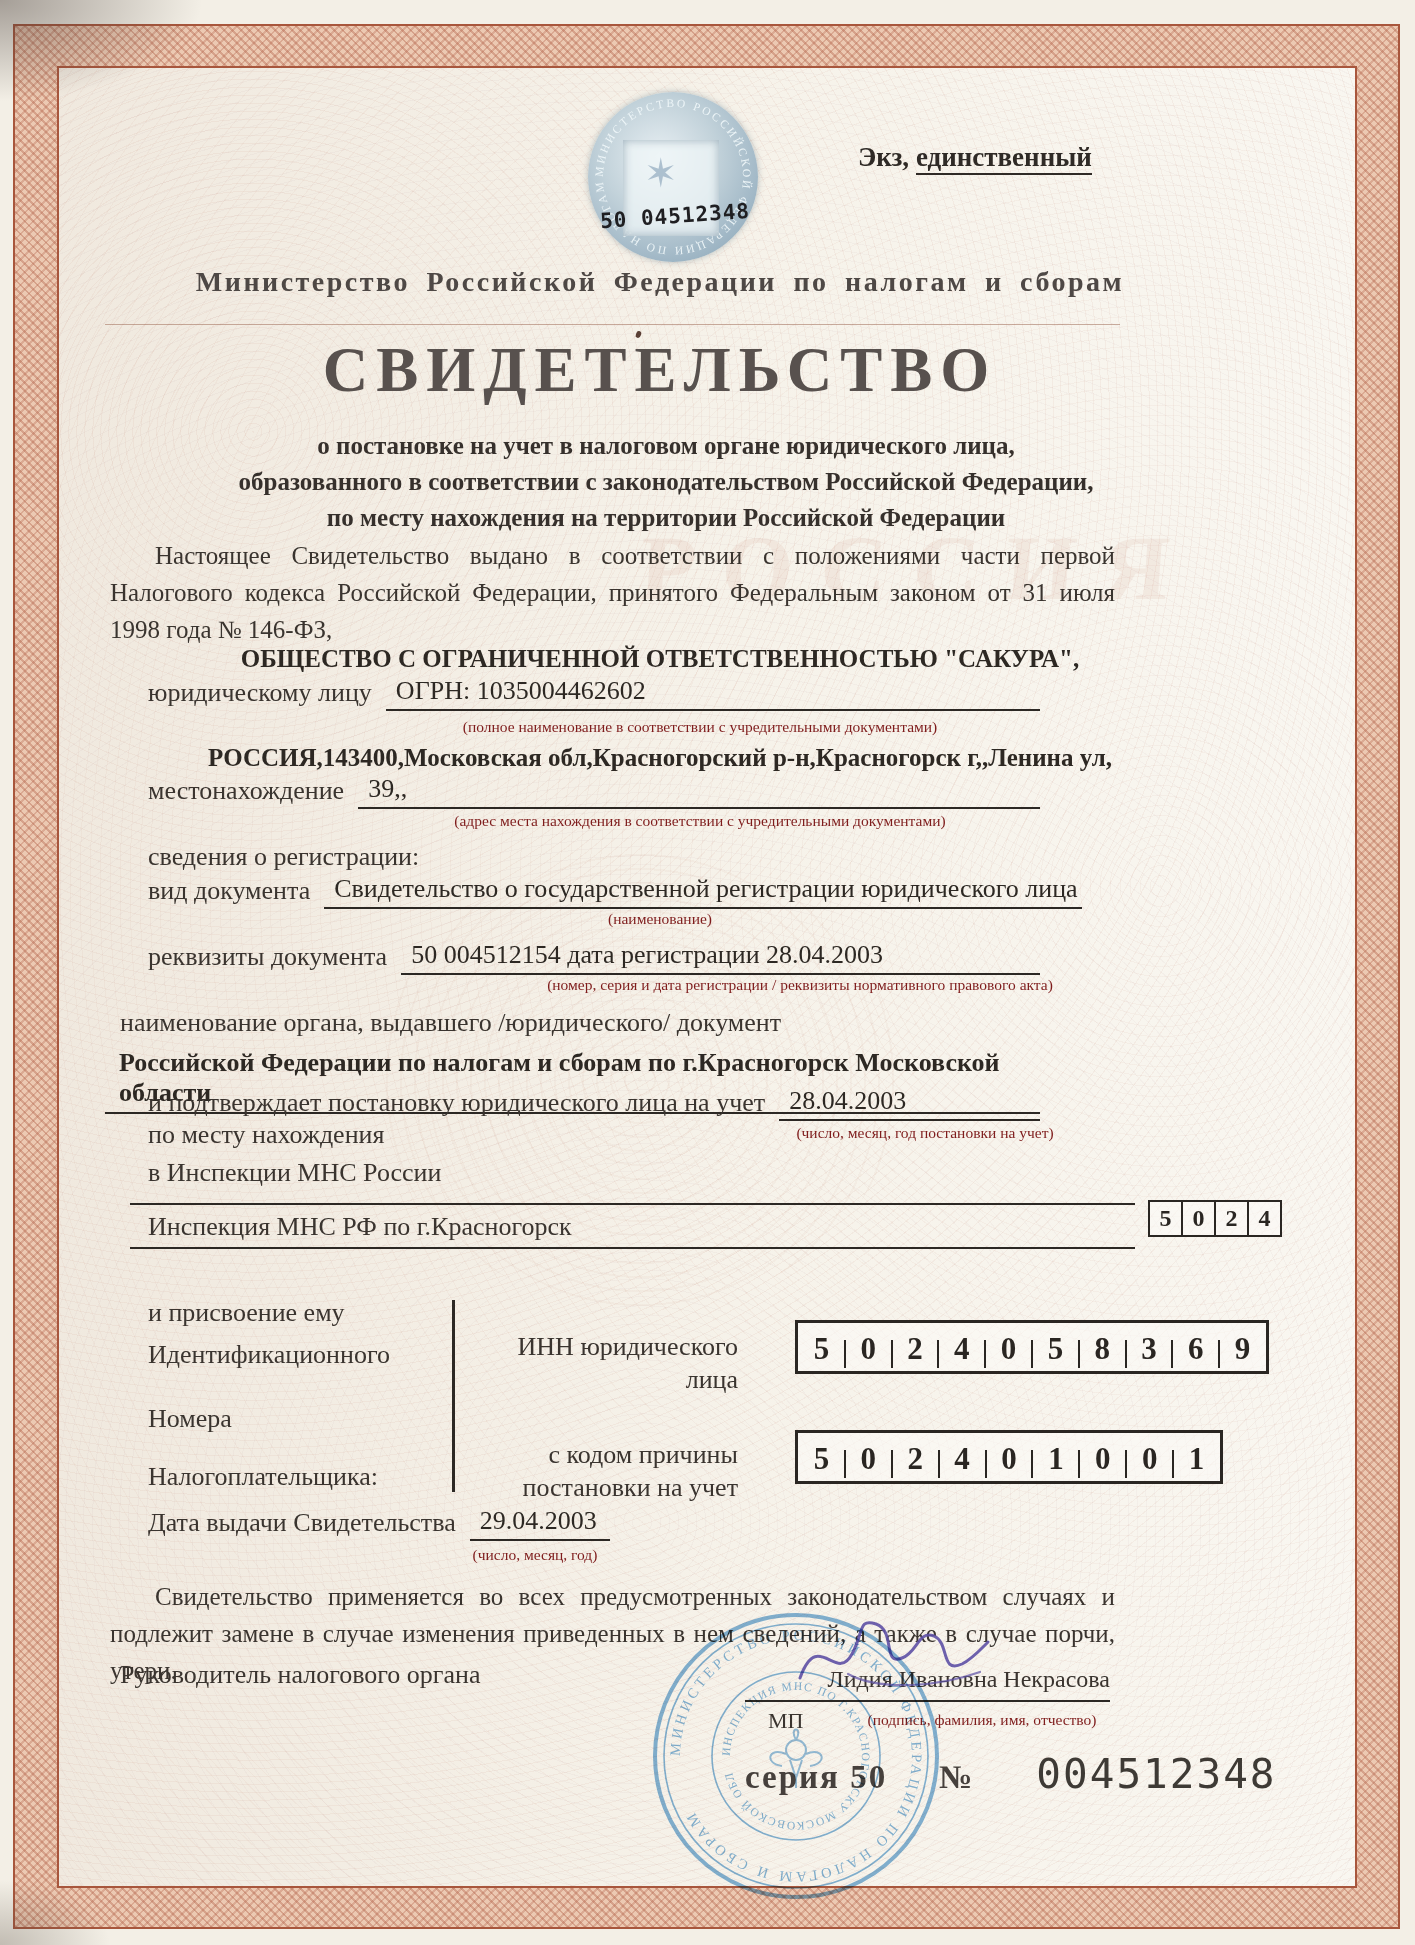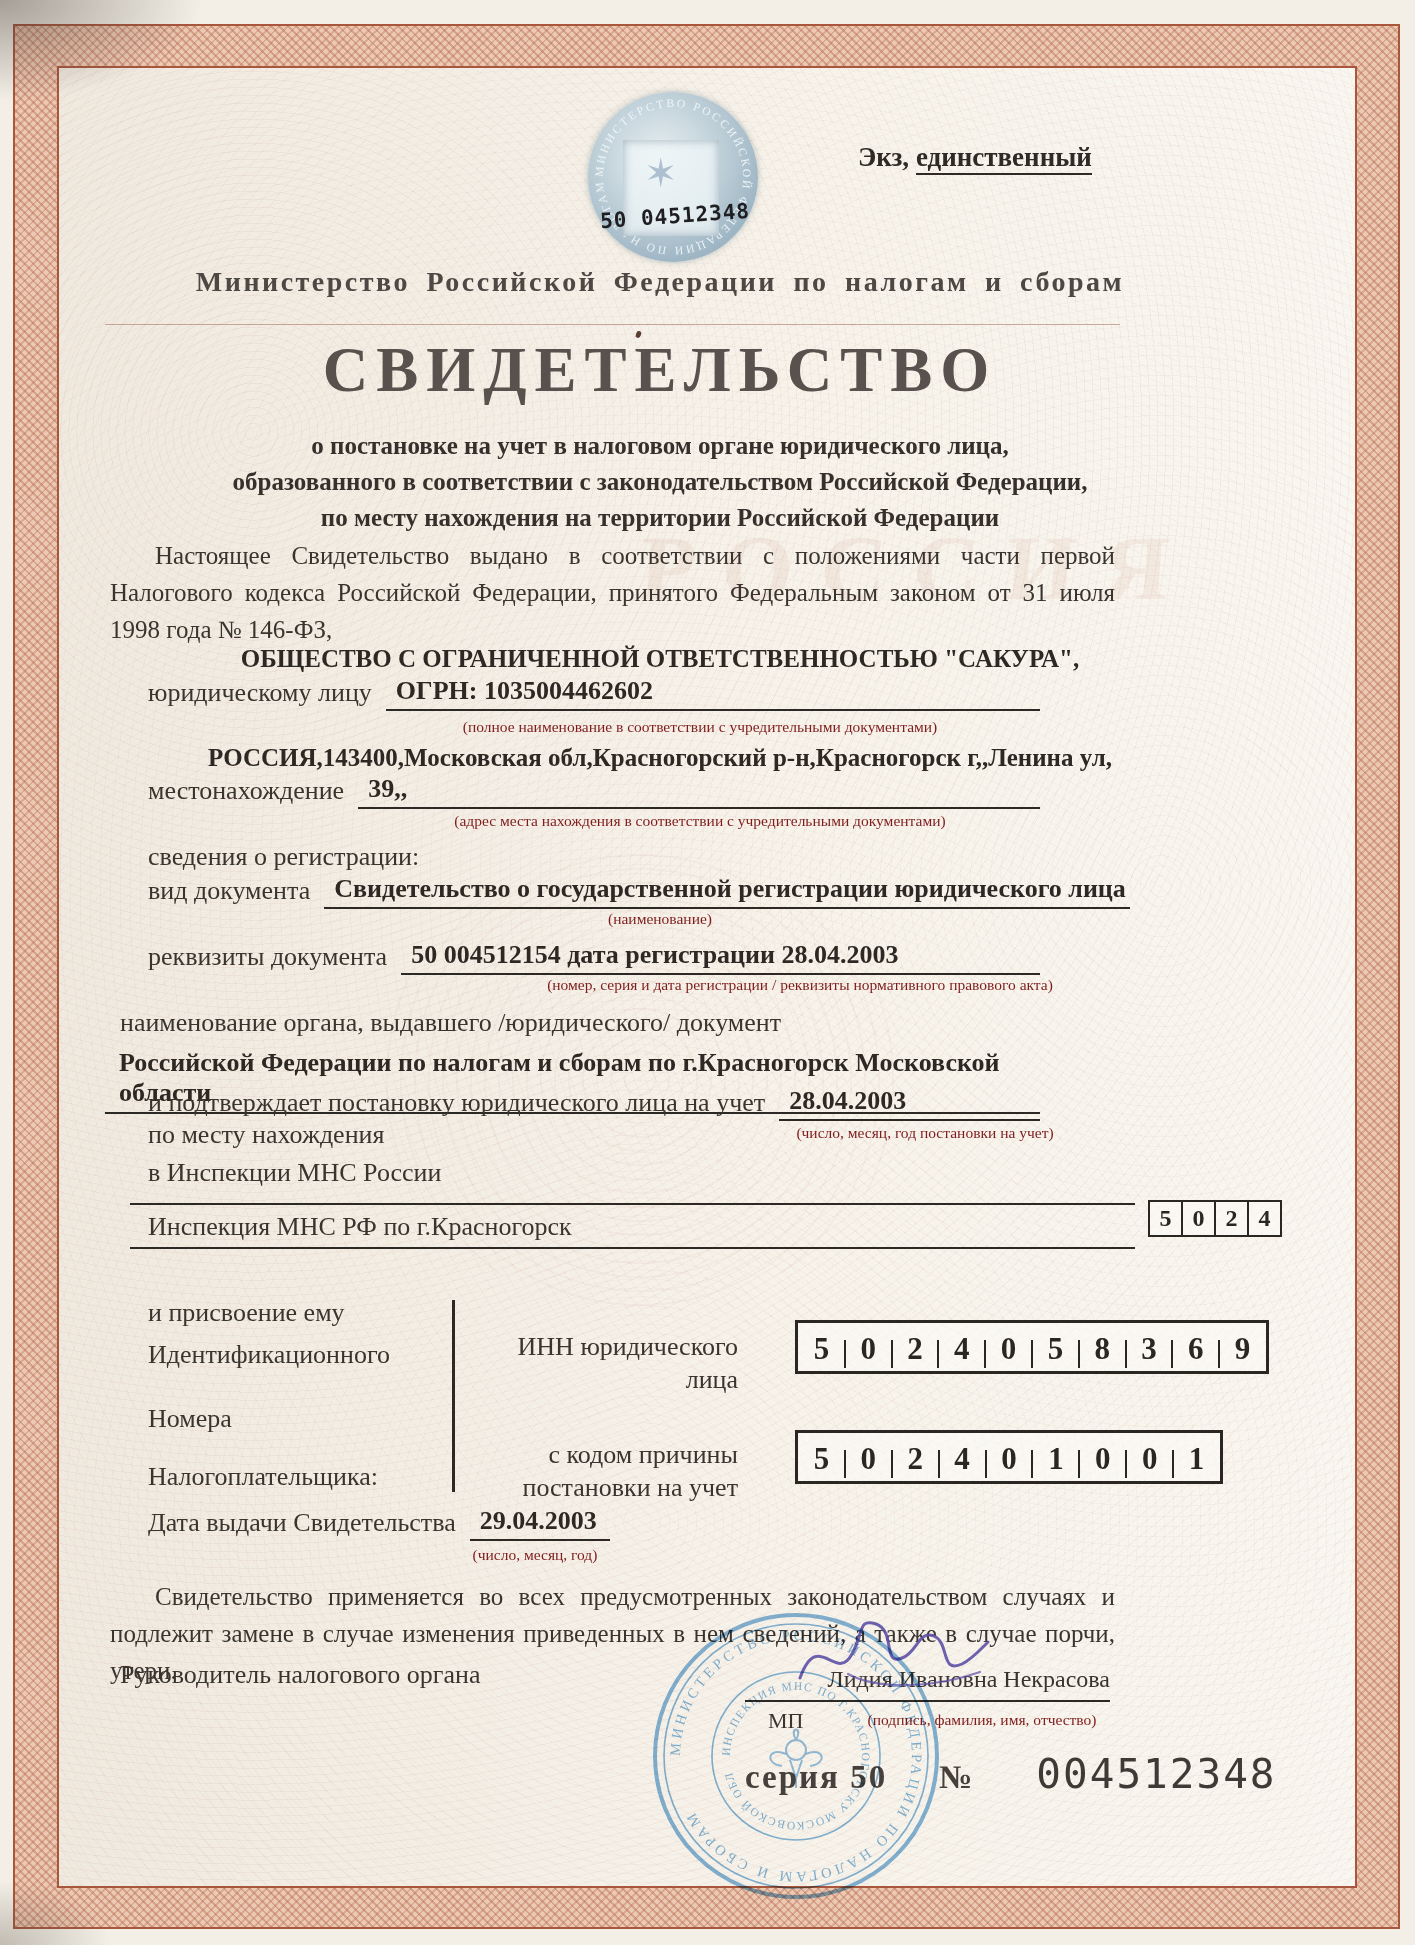--- a/index.html
+++ b/index.html
@@ -45,33 +45,33 @@
   .copy-note{position:absolute;left:858px;top:142px;width:280px;font-size:27px;font-weight:bold;color:#2f2a26;z-index:4;}
   .copy-note .u{border-bottom:2px solid #2f2a26;padding-bottom:1px;}
 
   .ministry{position:absolute;left:150px;top:266px;width:1020px;text-align:center;font-size:28px;font-weight:bold;
     color:#4e4845;letter-spacing:2.5px;word-spacing:7px;z-index:4;}
   .hairline{position:absolute;left:105px;top:324px;width:1015px;height:1px;background:rgba(160,110,90,.55);z-index:4;}
   .dot-mark{position:absolute;left:636px;top:331px;width:5px;height:7px;background:#5a3f35;border-radius:50% 50% 60% 40%;
     transform:rotate(18deg);z-index:4;}
   .doc-title{position:absolute;left:150px;top:334px;width:1020px;text-align:center;font-size:63px;font-weight:bold;
     color:#58514e;letter-spacing:8px;z-index:4;}
-  .subtitles{position:absolute;left:150px;top:428px;width:1020px;text-align:center;font-size:25px;font-weight:bold;
+  .subtitles{position:absolute;left:156px;top:428px;width:1020px;text-align:center;font-size:25px;font-weight:bold;
     line-height:36px;color:#36302c;z-index:4;}
 
   .para{position:absolute;left:110px;width:1005px;font-size:25px;line-height:37px;text-align:justify;z-index:4;}
   .para .indent{display:inline-block;width:45px;}
   .intro{top:537px;font-family:Liberation Serif, serif;}
   .closing{top:1578px;}
 
   .center-bold{position:absolute;left:150px;width:1020px;text-align:center;font-size:25px;font-weight:bold;
     color:#2d2823;z-index:4;white-space:nowrap;}
   .field-row{position:absolute;left:105px;width:935px;display:flex;align-items:flex-end;font-size:26px;z-index:4;}
   .field-row .lbl{padding-left:43px;padding-right:14px;white-space:nowrap;padding-bottom:3px;}
-  .field-row .val{flex:1;border-bottom:2.5px solid #2c2824;font-weight:bold;color:#2d2823;
+  .field-row .val{flex:1;border-bottom:2.5px solid #2c2824;font-weight:normal;color:#2d2823;
     padding:0 4px 3px 10px;white-space:nowrap;overflow:visible;}
   .caption{position:absolute;font-size:15.5px;color:#7f1d1d;text-align:center;z-index:4;white-space:nowrap;}
 
   .plain-line{position:absolute;left:105px;width:935px;font-size:26px;padding-left:43px;box-sizing:border-box;z-index:4;}
   .rule{position:absolute;left:130px;width:1005px;height:0;border-top:2.5px solid #2c2824;z-index:4;}
 
   .full-underlined{position:absolute;left:105px;width:935px;font-size:26px;font-weight:bold;color:#2d2823;
     border-bottom:2.5px solid #2c2824;padding:0 0 4px 14px;box-sizing:border-box;z-index:4;}
 
   

